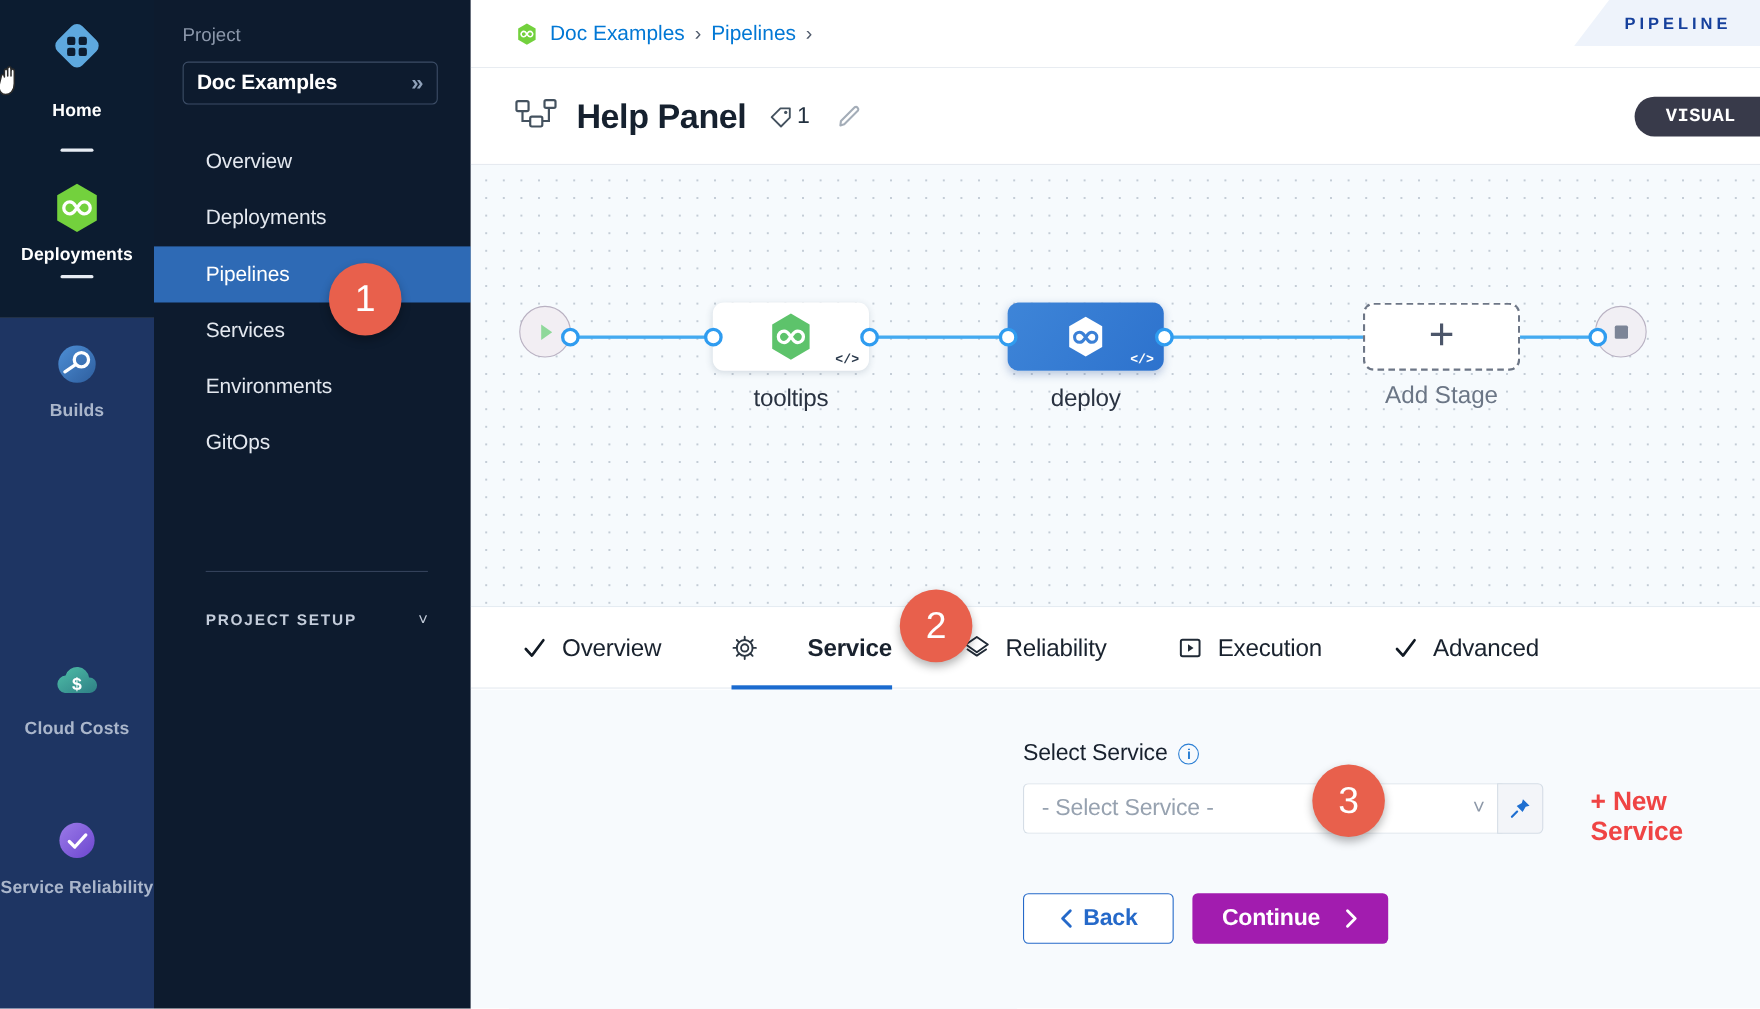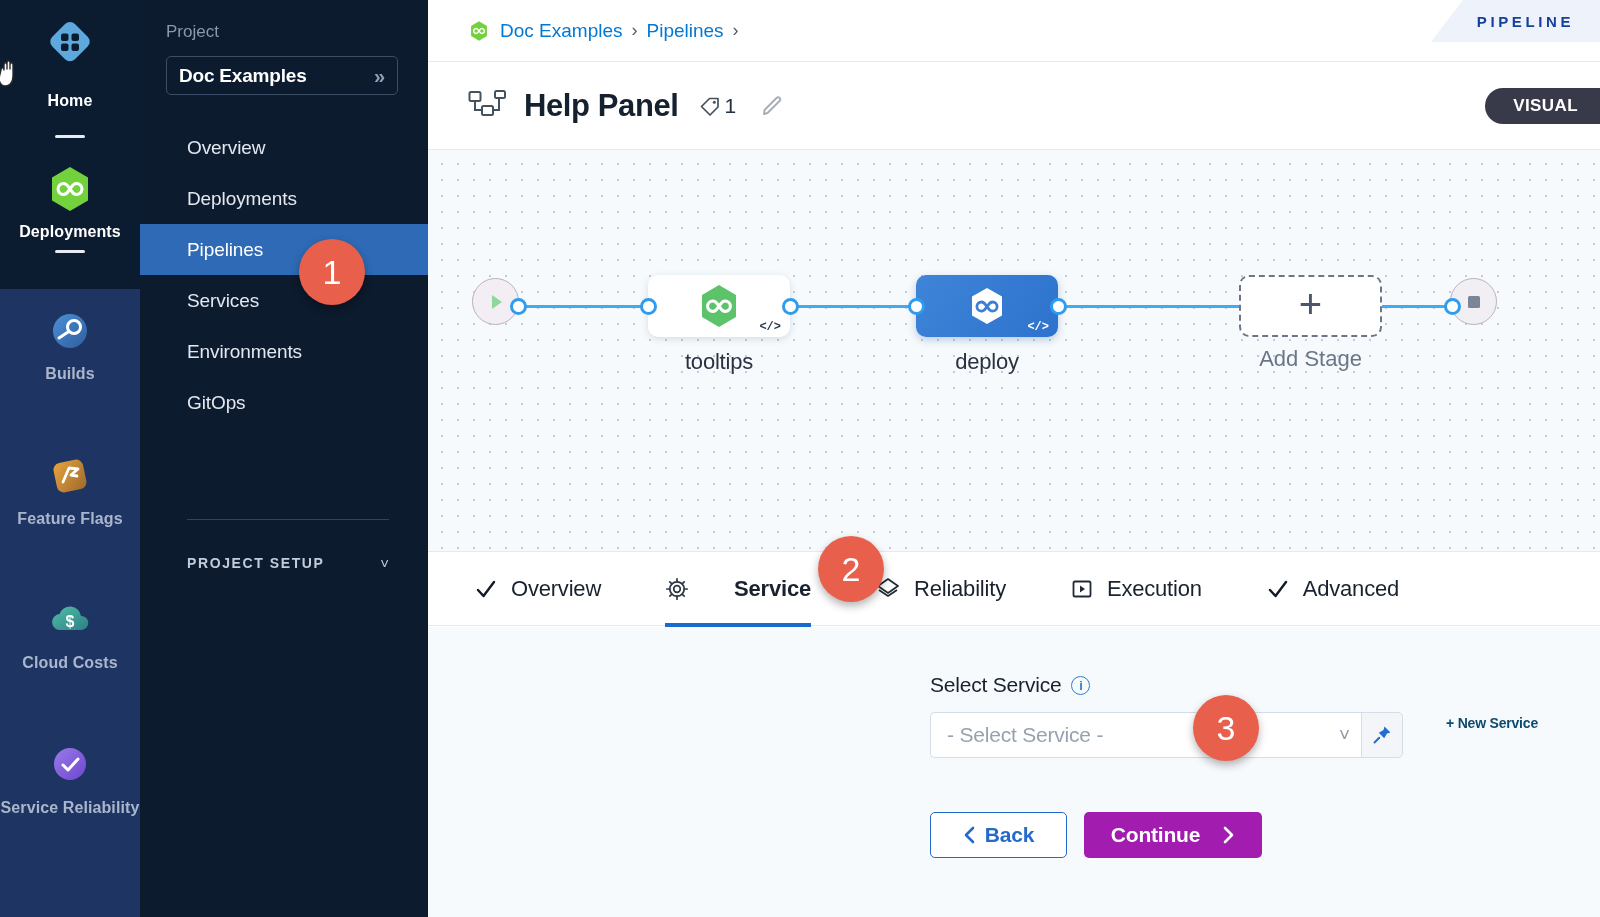--- a/index.html
+++ b/index.html
@@ -90,21 +90,21 @@
     padding-left:40px; position:relative; background:#fff;
   }
   .title-icon { width:40px; height:34px; margin-right:16px; }
   .title-text { font-size:31px; font-weight:700; color:#16212f; letter-spacing:-.4px; }
   .tag-wrap { display:flex; align-items:center; margin-left:19px; cursor:pointer; }
   .tag-count { font-size:21px; color:#22303f; margin-left:3px; }
   .pencil { margin-left:23px; cursor:pointer; }
   .visual-badge {
     position:absolute; right:0; top:26px; height:36px;
     background:#383a4a; border-radius:18px 0 0 18px; display:flex; align-items:center;
-    padding: 0 22px 0 28px; cursor:pointer;
+    padding: 0 22px 0 28px; cursor:pointer;font-family:Liberation Mono, monospace;
   }
   .visual-badge span { color:#fff; font-size:17px; font-weight:700; letter-spacing:.4px;}
 
   
   .canvas {
     height: 402px; position:relative; overflow:hidden;
     background-color:#f6fafd;
     background-image: radial-gradient(#c3ccd6 1.1px, transparent 1.1px);
     background-size: 16px 16px;
     background-position: 6px 6px;
@@ -188,21 +188,21 @@
     display:flex; align-items:center; padding:0 16px; cursor:pointer;
   }
   .select-placeholder { font-size:21px; color:#97a2b0; letter-spacing:-.2px; flex:1; }
   .select-chev { color:#8d98a8; font-size:19px; }
   .pin-btn {
     position:absolute; left:933px; top:85px; width:42px; height:46px;
     border:1px solid #d5dde6; border-radius:0 5px 5px 0; background:#f3f5f9;
     display:flex; align-items:center; justify-content:center; cursor:pointer;
   }
   .new-service {
-    position:absolute; left:1018px; top:88px; font-size:14px; color:#0c4a6e;
+    position:absolute; left:1018px; top:88px; font-size:24px; color:#ef4444;
     font-weight:700; cursor:pointer; letter-spacing:-.2px;
   }
 
   .btn-back {
     position:absolute; left:502px; top:185px; width:137px; height:46px;
     border:1.5px solid #2569c9; border-radius:5px; background:#fff; color:#2569c9;
     display:flex; align-items:center; justify-content:center; gap:9px;
     font-size:21px; font-weight:700; cursor:pointer; letter-spacing:-.2px;
   }
   .btn-continue {
@@ -267,35 +267,20 @@
                 </linearGradient>
               </defs>
             <circle cx="25" cy="25" r="17" fill="url(#gb)"></circle>
             <circle cx="29" cy="21" r="6.5" fill="none" stroke="#ffffff" stroke-width="3"></circle>
             <path d="M14 32 L23 26" stroke="#ffffff" stroke-width="3" stroke-linecap="round"></path>
           </svg>
         </div>
         <div class="rail-label dim">Builds</div>
       </div>
 
-      <div class="rail-item" style="top:450px;">
-        <div class="rail-icon">
-          <svg width="50" height="50" viewBox="0 0 50 50">
-            <defs>
-                <linearGradient id="gf" x1="0" y1="0" x2="1" y2="1">
-              <stop offset="0" stop-color="#E8A33D"></stop>
-                  <stop offset="1" stop-color="#9C6A2E"></stop>
-                </linearGradient>
-              </defs>
-            <rect x="10" y="10" width="30" height="30" rx="7" transform="rotate(-12 25 25)" fill="url(#gf)"></rect>
-            <path d="M18 31 L24 17 L33 18 L26 24 L32 25" fill="none" stroke="#ffffff" stroke-width="2.8" stroke-linejoin="round" stroke-linecap="round"></path>
-          </svg>
-        </div>
-        <div class="rail-label dim">Feature Flags</div>
-      </div>
 
       <div class="rail-item" style="top:594px;">
         <div class="rail-icon">
           <svg width="50" height="50" viewBox="0 0 50 50">
             <defs>
                 <linearGradient id="gc" x1="0" y1="0" x2="1" y2="1">
               <stop offset="0" stop-color="#4FBFA8"></stop>
                   <stop offset="1" stop-color="#2E7F85"></stop>
                 </linearGradient>
               </defs>

